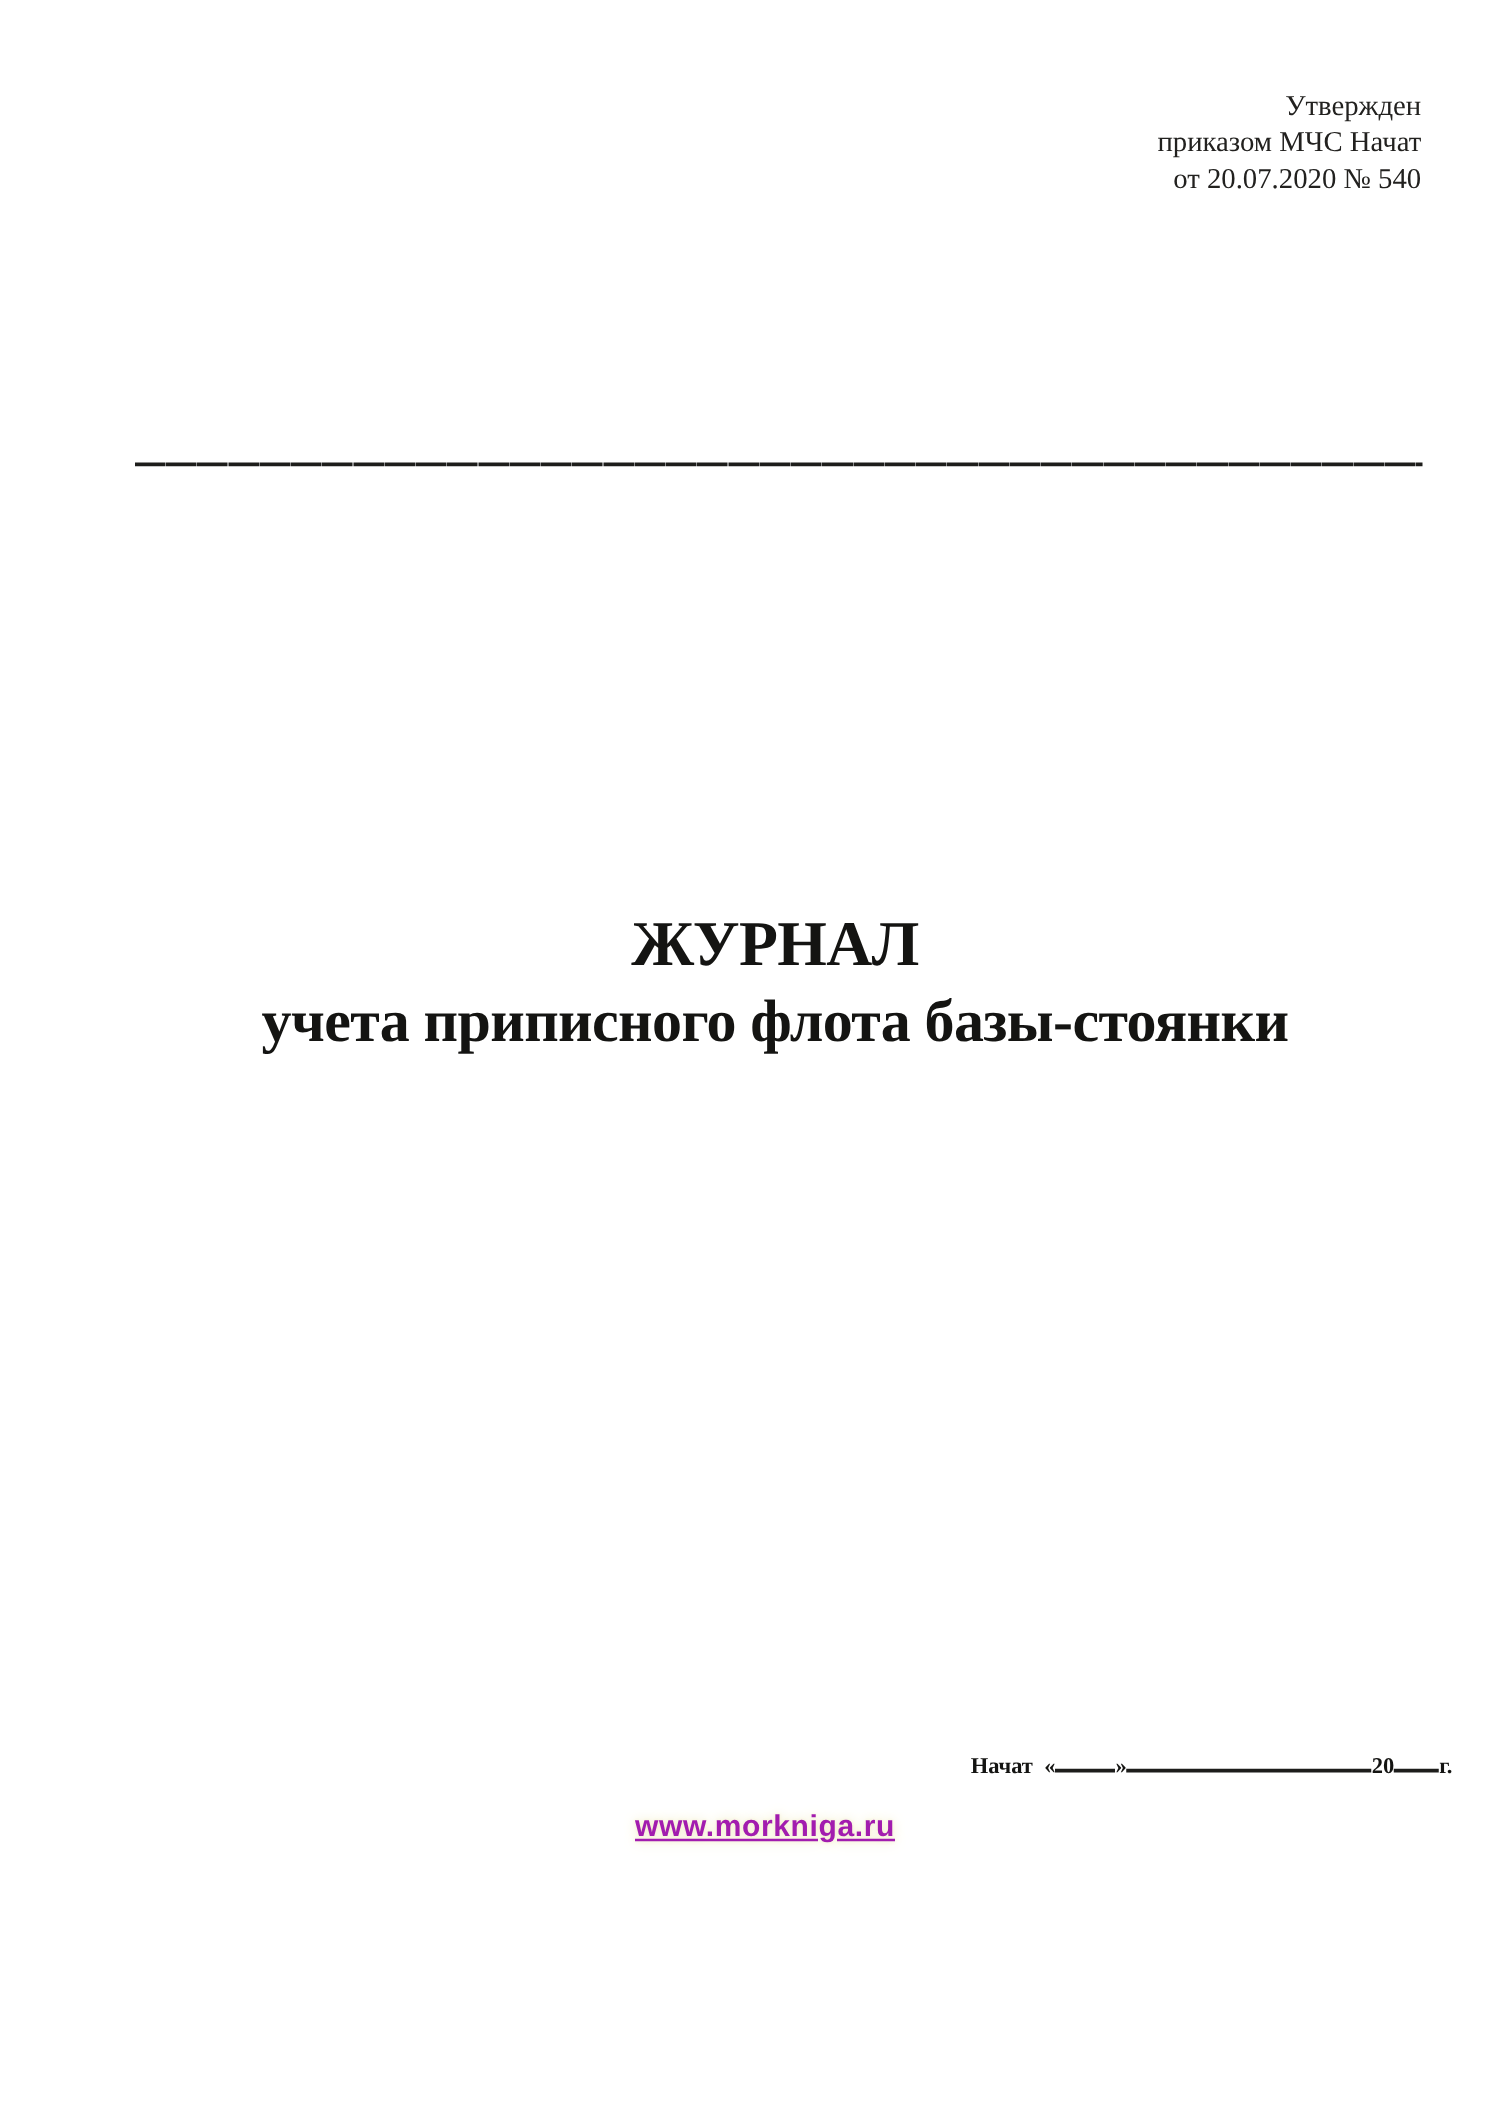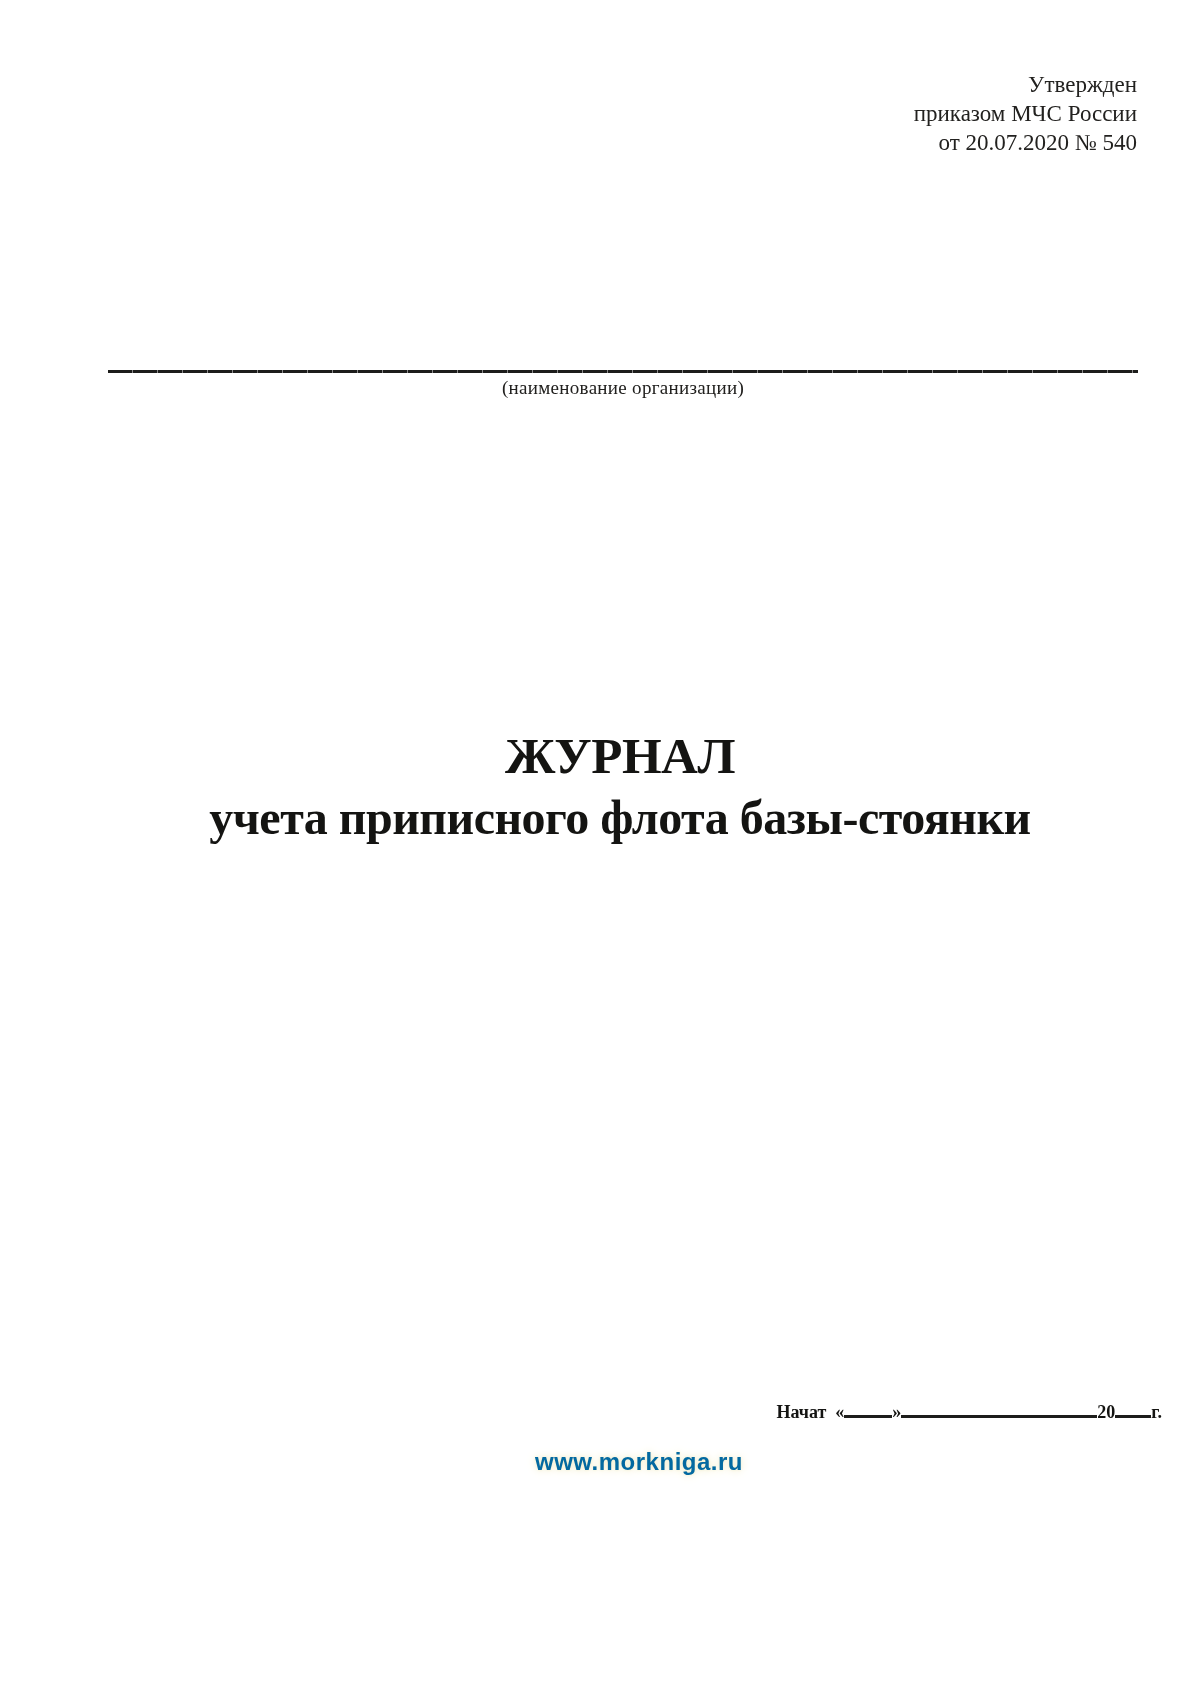--- a/index.html
+++ b/index.html
@@ -89,43 +89,43 @@
     height: 0.35em;
   }
   .blank-day   { width: 48px; }
   .blank-month { width: 196px; }
   .blank-year  { width: 36px; }
 
   
   .watermark {
     position: absolute;
     top: 1448px;
-    left: 515px;
+    left: 488px;
     font-family: "Liberation Sans", "DejaVu Sans", sans-serif;
     font-weight: bold;
     font-size: 24px;
     letter-spacing: 0.5px;
-    color: #0369a1;
+    color: #a21caf;
     text-shadow: 0 0 10px #efe9bf, 0 0 3px #f6f1d6;
     z-index: 1;
+    text-decoration: underline;
   }
 </style>
 </head>
 <body>
 
 <div class="page">
 
   <div class="approval">
     <div>Утвержден</div>
-    <div>приказом МЧС России</div>
+    <div>приказом МЧС Начат</div>
     <div>от 20.07.2020 № 540</div>
   </div>
 
   <div class="org-rule"></div>
-  <div class="org-caption">(наименование организации)</div>
 
   <div class="title">
     <div class="title-l1">ЖУРНАЛ</div>
     <div class="title-l2">учета приписного флота базы-стоянки</div>
   </div>
 
   <div class="watermark">www.morkniga.ru</div>
 
   <div class="date-row row-started">
     <span class="date-label">Начат</span><span>«</span><span class="blank blank-day"></span><span>»</span><span class="blank blank-month"></span><span>20</span><span class="blank blank-year"></span><span>г.</span>

